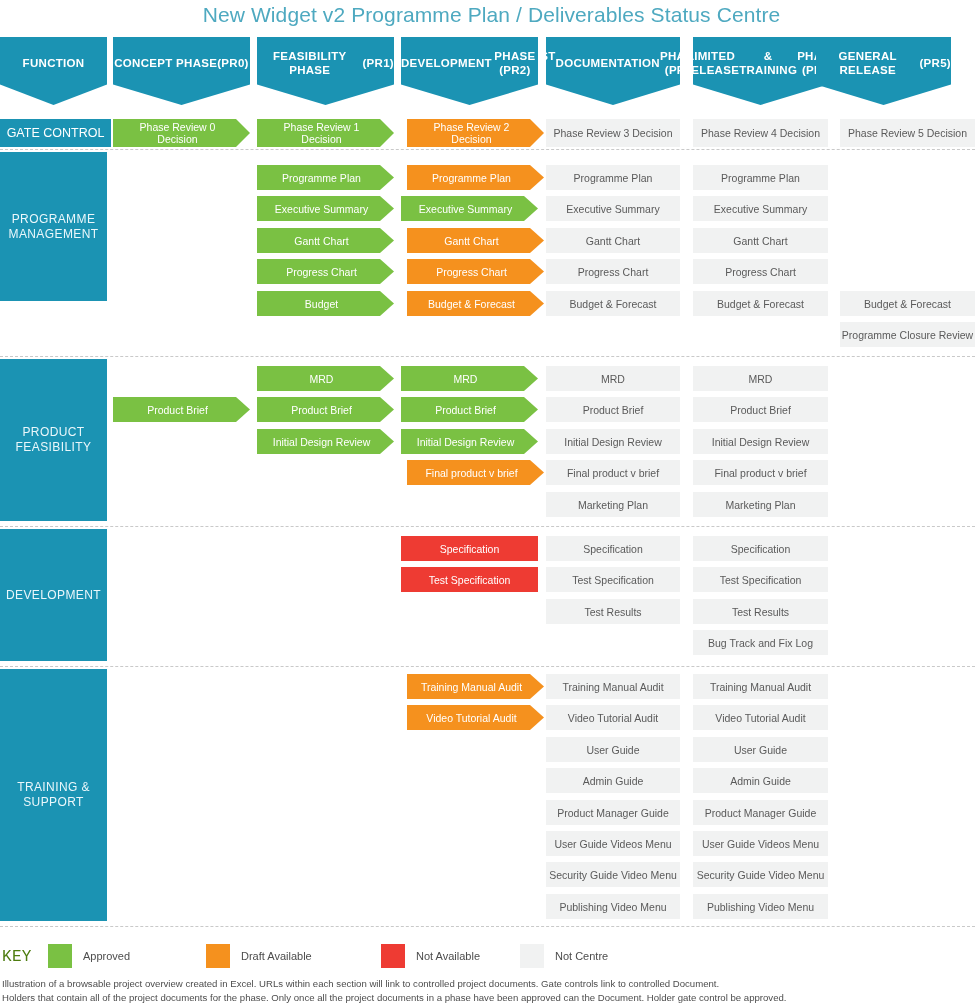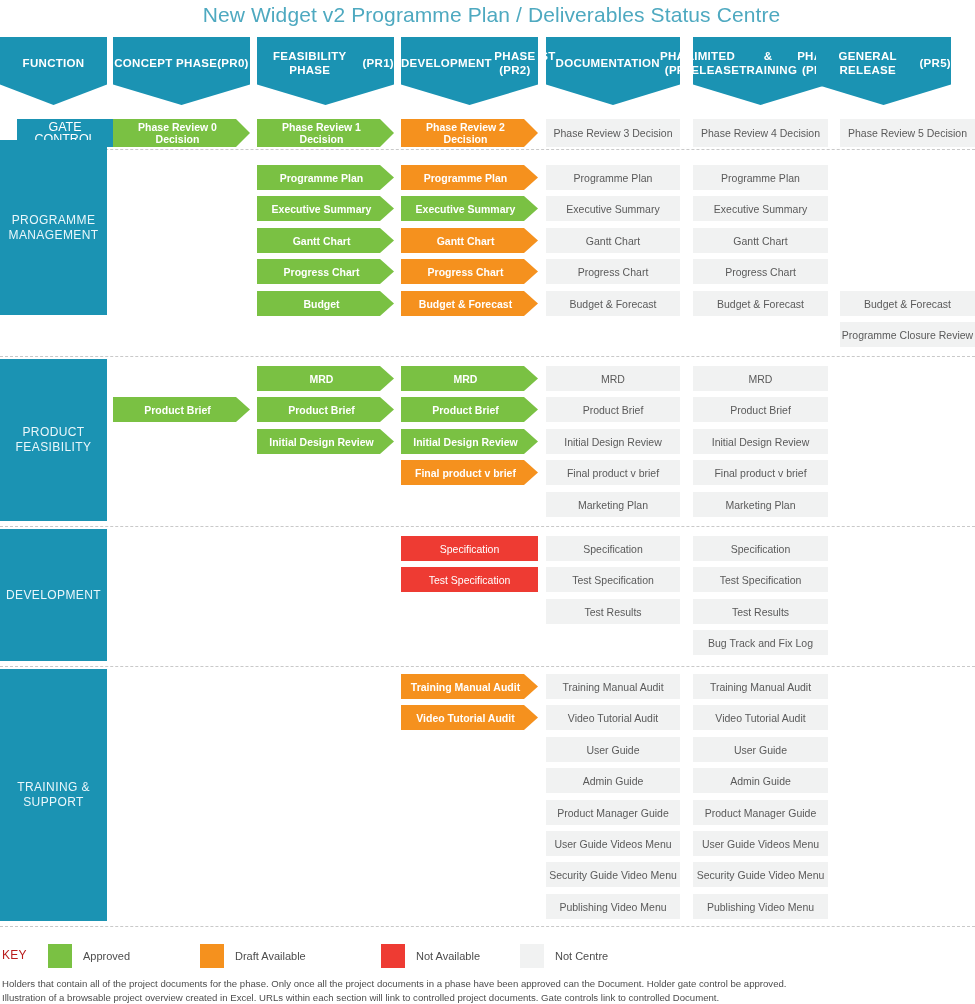--- a/index.html
+++ b/index.html
@@ -41,45 +41,44 @@
     position:absolute;top:0;height:28px;
     display:flex;align-items:center;justify-content:center;
     font-size:10.5px;line-height:12px;text-align:center;
     box-sizing:border-box;padding:0 6px;
   }
   .gate-cell.fn{background:#1b93b3;color:#ffffff;font-size:12.5px;}
   .arrow{
     -webkit-clip-path:polygon(0 0,calc(100% - 14px) 0,100% 50%,calc(100% - 14px) 100%,0 100%);
     clip-path:polygon(0 0,calc(100% - 14px) 0,100% 50%,calc(100% - 14px) 100%,0 100%);
     padding-right:14px;
-    font-weight:bold;
   }
   .st-approved{background:#7ac143;color:#ffffff;}
-  .st-draft{background:#f5911e;color:#ffffff;}
+  .st-draft{background:#f5911e;color:#ffffff;margin-left:6px;}
   .st-na{background:#ee3b33;color:#ffffff;}
   .st-notstarted{background:#f1f2f2;color:#5a5a5a;}
   .band-rule{position:absolute;left:0;width:975px;height:0;
     border-top:1px dashed #c9c9c9;}
   .fn-label{
     position:absolute;left:0;width:107px;
     background:#1b93b3;color:#eaf7fb;
     display:flex;align-items:center;justify-content:center;
     text-align:center;font-size:12px;line-height:15px;letter-spacing:.4px;
   }
   .cell{
     position:absolute;height:25px;
     display:flex;align-items:center;justify-content:center;
     font-size:10.5px;line-height:12px;text-align:center;
     box-sizing:border-box;padding:0 8px;
     white-space:nowrap;
   }
   .cell.arrow{padding-right:16px;}
   
   #key-row{position:absolute;left:0;top:944px;width:975px;height:24px;}
-  #key-label{position:absolute;left:2px;top:4px;font-size:12px;color:#b91c1c;letter-spacing:.3px;}
+  #key-label{position:absolute;left:2px;top:4px;font-size:16px;color:#4d7c0f;letter-spacing:.3px;font-family:Liberation Mono, monospace;}
   .key-item{position:absolute;top:0;height:24px;display:flex;align-items:center;}
   .key-swatch{width:24px;height:24px;display:inline-block;}
   .key-text{margin-left:11px;font-size:11px;color:#4d4d4d;white-space:nowrap;}
   
   #footnote{position:absolute;left:2px;top:977px;width:960px;
     font-size:9.6px;line-height:13.5px;color:#4d4d4d;}
 </style>
 </head>
 <body>
 
@@ -110,31 +109,31 @@
       <span>LIMITED RELEASE</span>
       <span>&amp; TRAINING</span>
       <span>PHASE (PR4)</span>
     </div>
     <div class="phase-head" style="left: 816px; width: 135px;">
       <span>GENERAL RELEASE</span>
       <span>(PR5)</span>
     </div>
   </div>
 <div id="gate-row">
-    <div class="gate-cell fn" style="left: 17px; width: 96px;">GATE CONTROL</div>
+    <div class="gate-cell fn" style="left: 0px; width: 111px;">GATE CONTROL</div>
     <div class="gate-cell st-approved arrow" style="left: 113px; width: 137px;">Phase Review 0 Decision</div>
     <div class="gate-cell st-approved arrow" style="left: 257px; width: 137px;">Phase Review 1 Decision</div>
     <div class="gate-cell st-draft arrow" style="left: 401px; width: 137px;">Phase Review 2 Decision</div>
     <div class="gate-cell st-notstarted" style="left: 546px; width: 134px;">Phase Review 3 Decision</div>
     <div class="gate-cell st-notstarted" style="left: 693px; width: 135px;">Phase Review 4 Decision</div>
     <div class="gate-cell st-notstarted" style="left: 840px; width: 135px;">Phase Review 5 Decision</div>
   </div>
 <div id="sections-host">
     <div class="band-rule" style="top: 149px;"></div>
-    <div class="fn-label" style="top: 140px; height: 175px;">
+    <div class="fn-label" style="top: 152px; height: 149px;">
       <span>PROGRAMME MANAGEMENT</span>
     </div>
     <div class="cell st-approved arrow" style="left: 257px; width: 137px; top: 165px;">Programme Plan</div>
     <div class="cell st-draft arrow" style="left: 401px; width: 137px; top: 165px;">Programme Plan</div>
     <div class="cell st-notstarted" style="left: 546px; width: 134px; top: 165px;">Programme Plan</div>
     <div class="cell st-notstarted" style="left: 693px; width: 135px; top: 165px;">Programme Plan</div>
     <div class="cell st-approved arrow" style="left: 257px; width: 137px; top: 196px;">Executive Summary</div>
     <div class="cell st-approved arrow" style="left: 401px; width: 137px; top: 196px;">Executive Summary</div>
     <div class="cell st-notstarted" style="left: 546px; width: 134px; top: 196px;">Executive Summary</div>
     <div class="cell st-notstarted" style="left: 693px; width: 135px; top: 196px;">Executive Summary</div>
@@ -226,15 +225,15 @@
       <span class="key-swatch st-na"></span>
       <span class="key-text">Not Available</span>
     </div>
     <div class="key-item" style="left: 520px;">
       <span class="key-swatch st-notstarted"></span>
       <span class="key-text">Not Centre</span>
     </div>
   </div>
 
 <div id="footnote">
+  <div>Illustration of a browsable project overview created in Excel. URLs within each section will link to controlled project documents. Gate controls link to controlled Document.</div>
   <div>Holders that contain all of the project documents for the phase. Only once all the project documents in a phase have been approved can the Document. Holder gate control be approved.</div>
-  <div>Illustration of a browsable project overview created in Excel. URLs within each section will link to controlled project documents. Gate controls link to controlled Document.</div>
 </div>
 
 </body></html>

